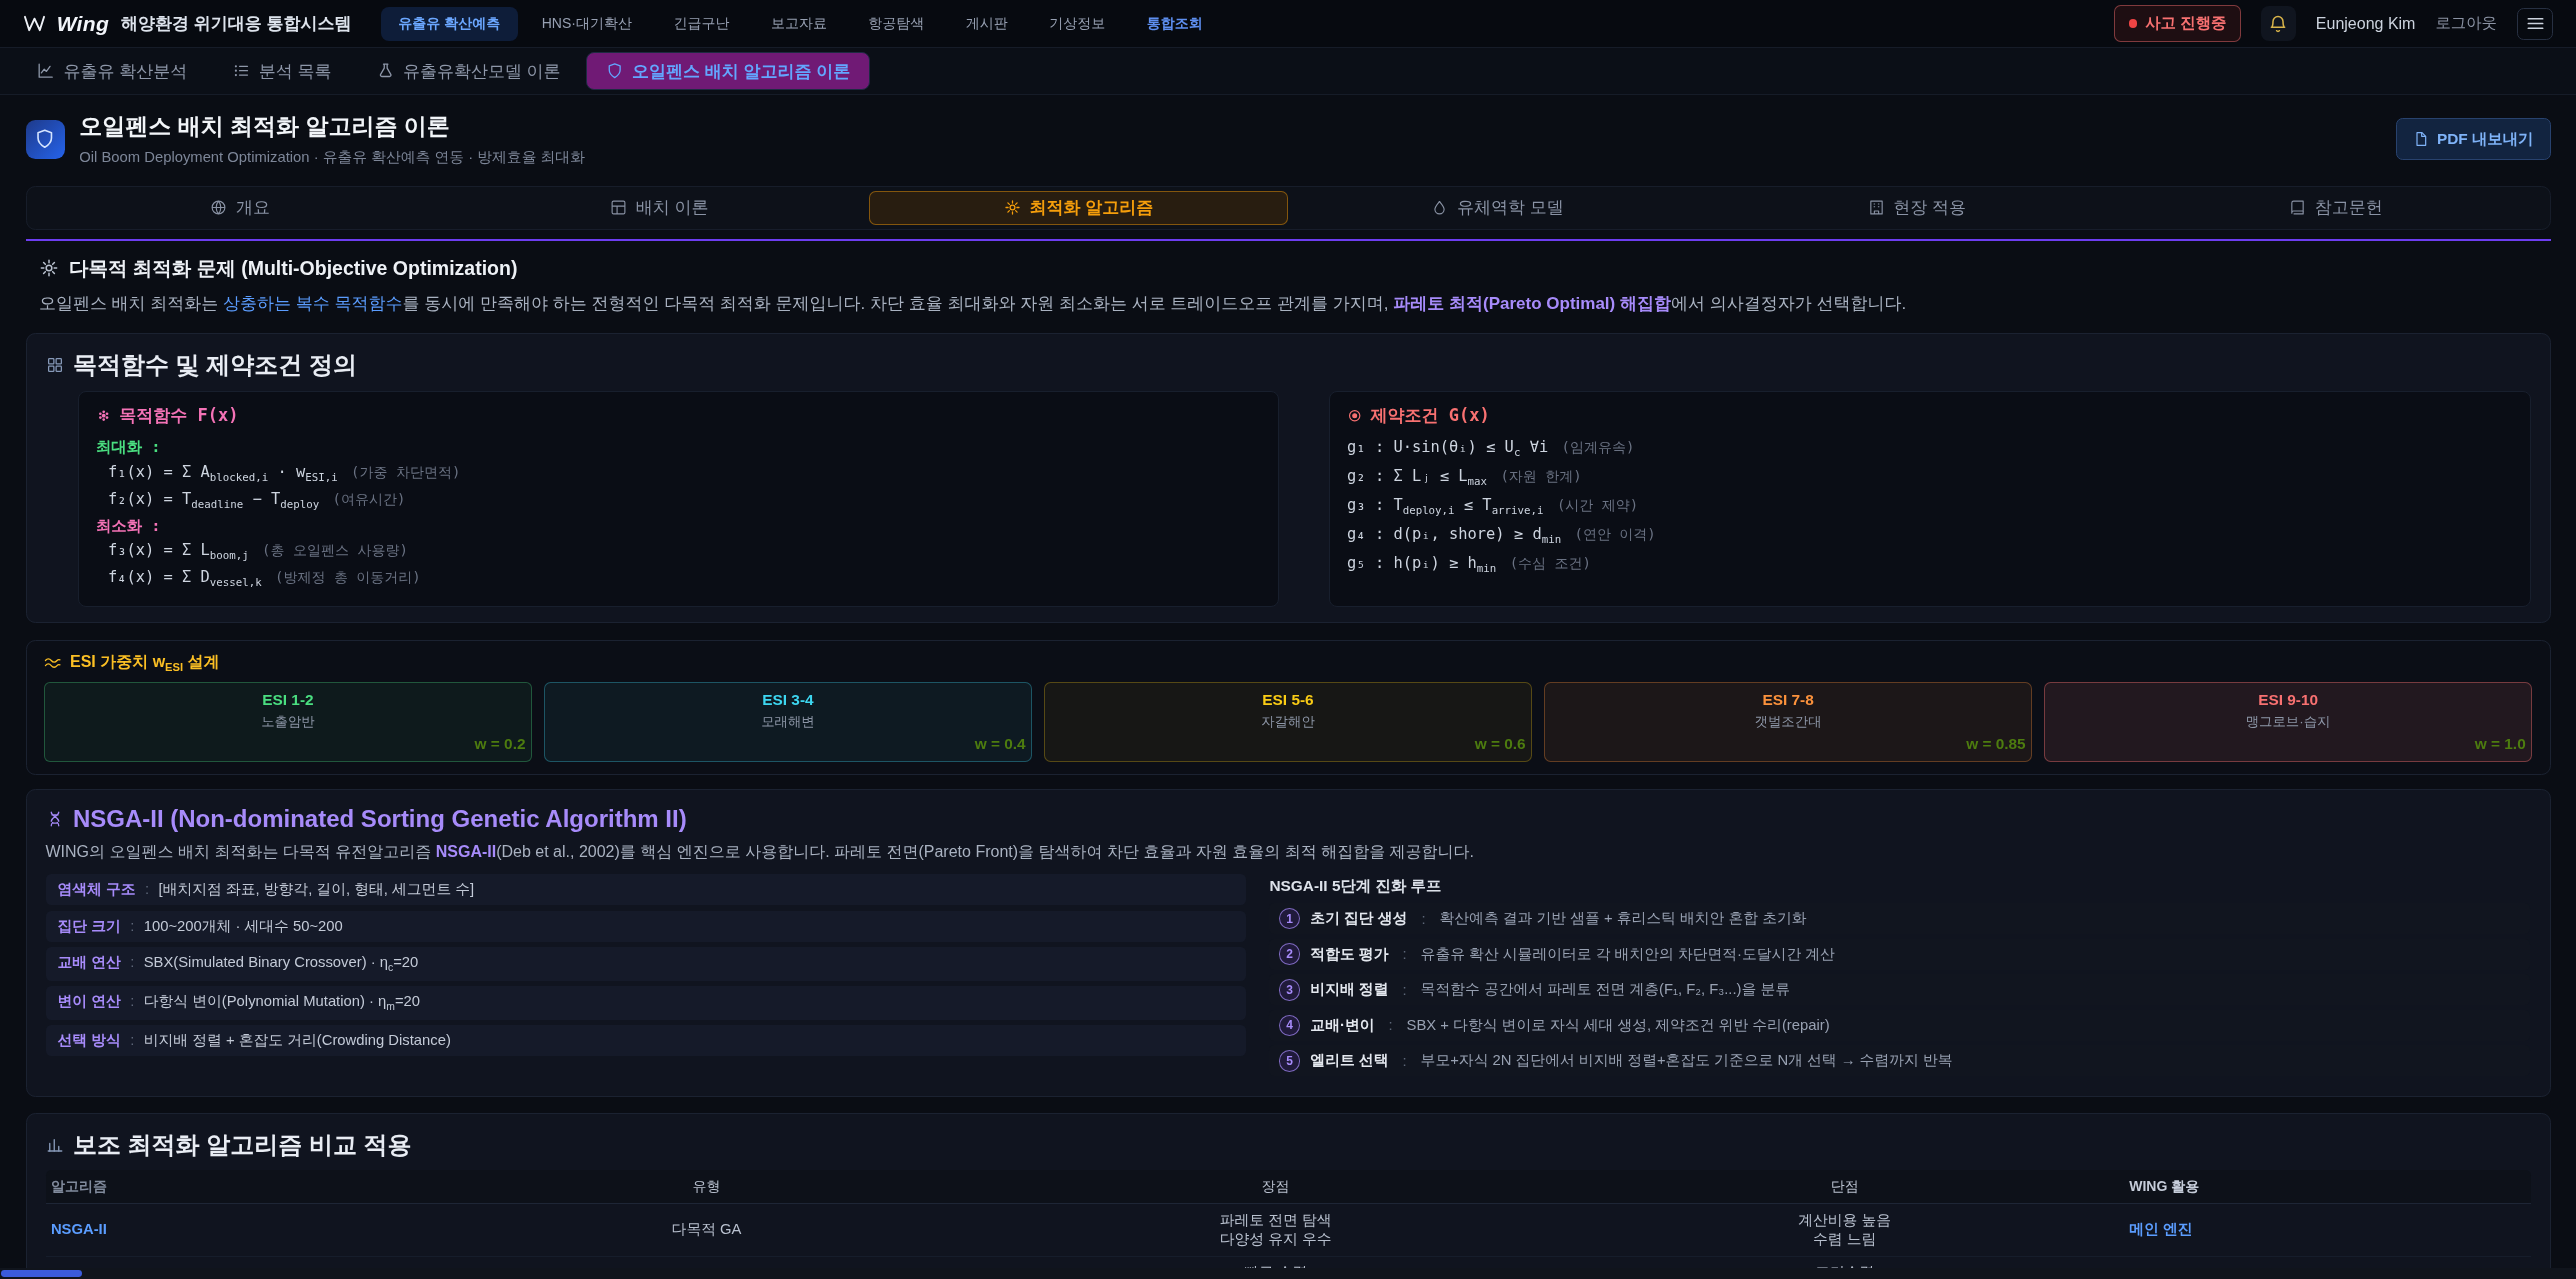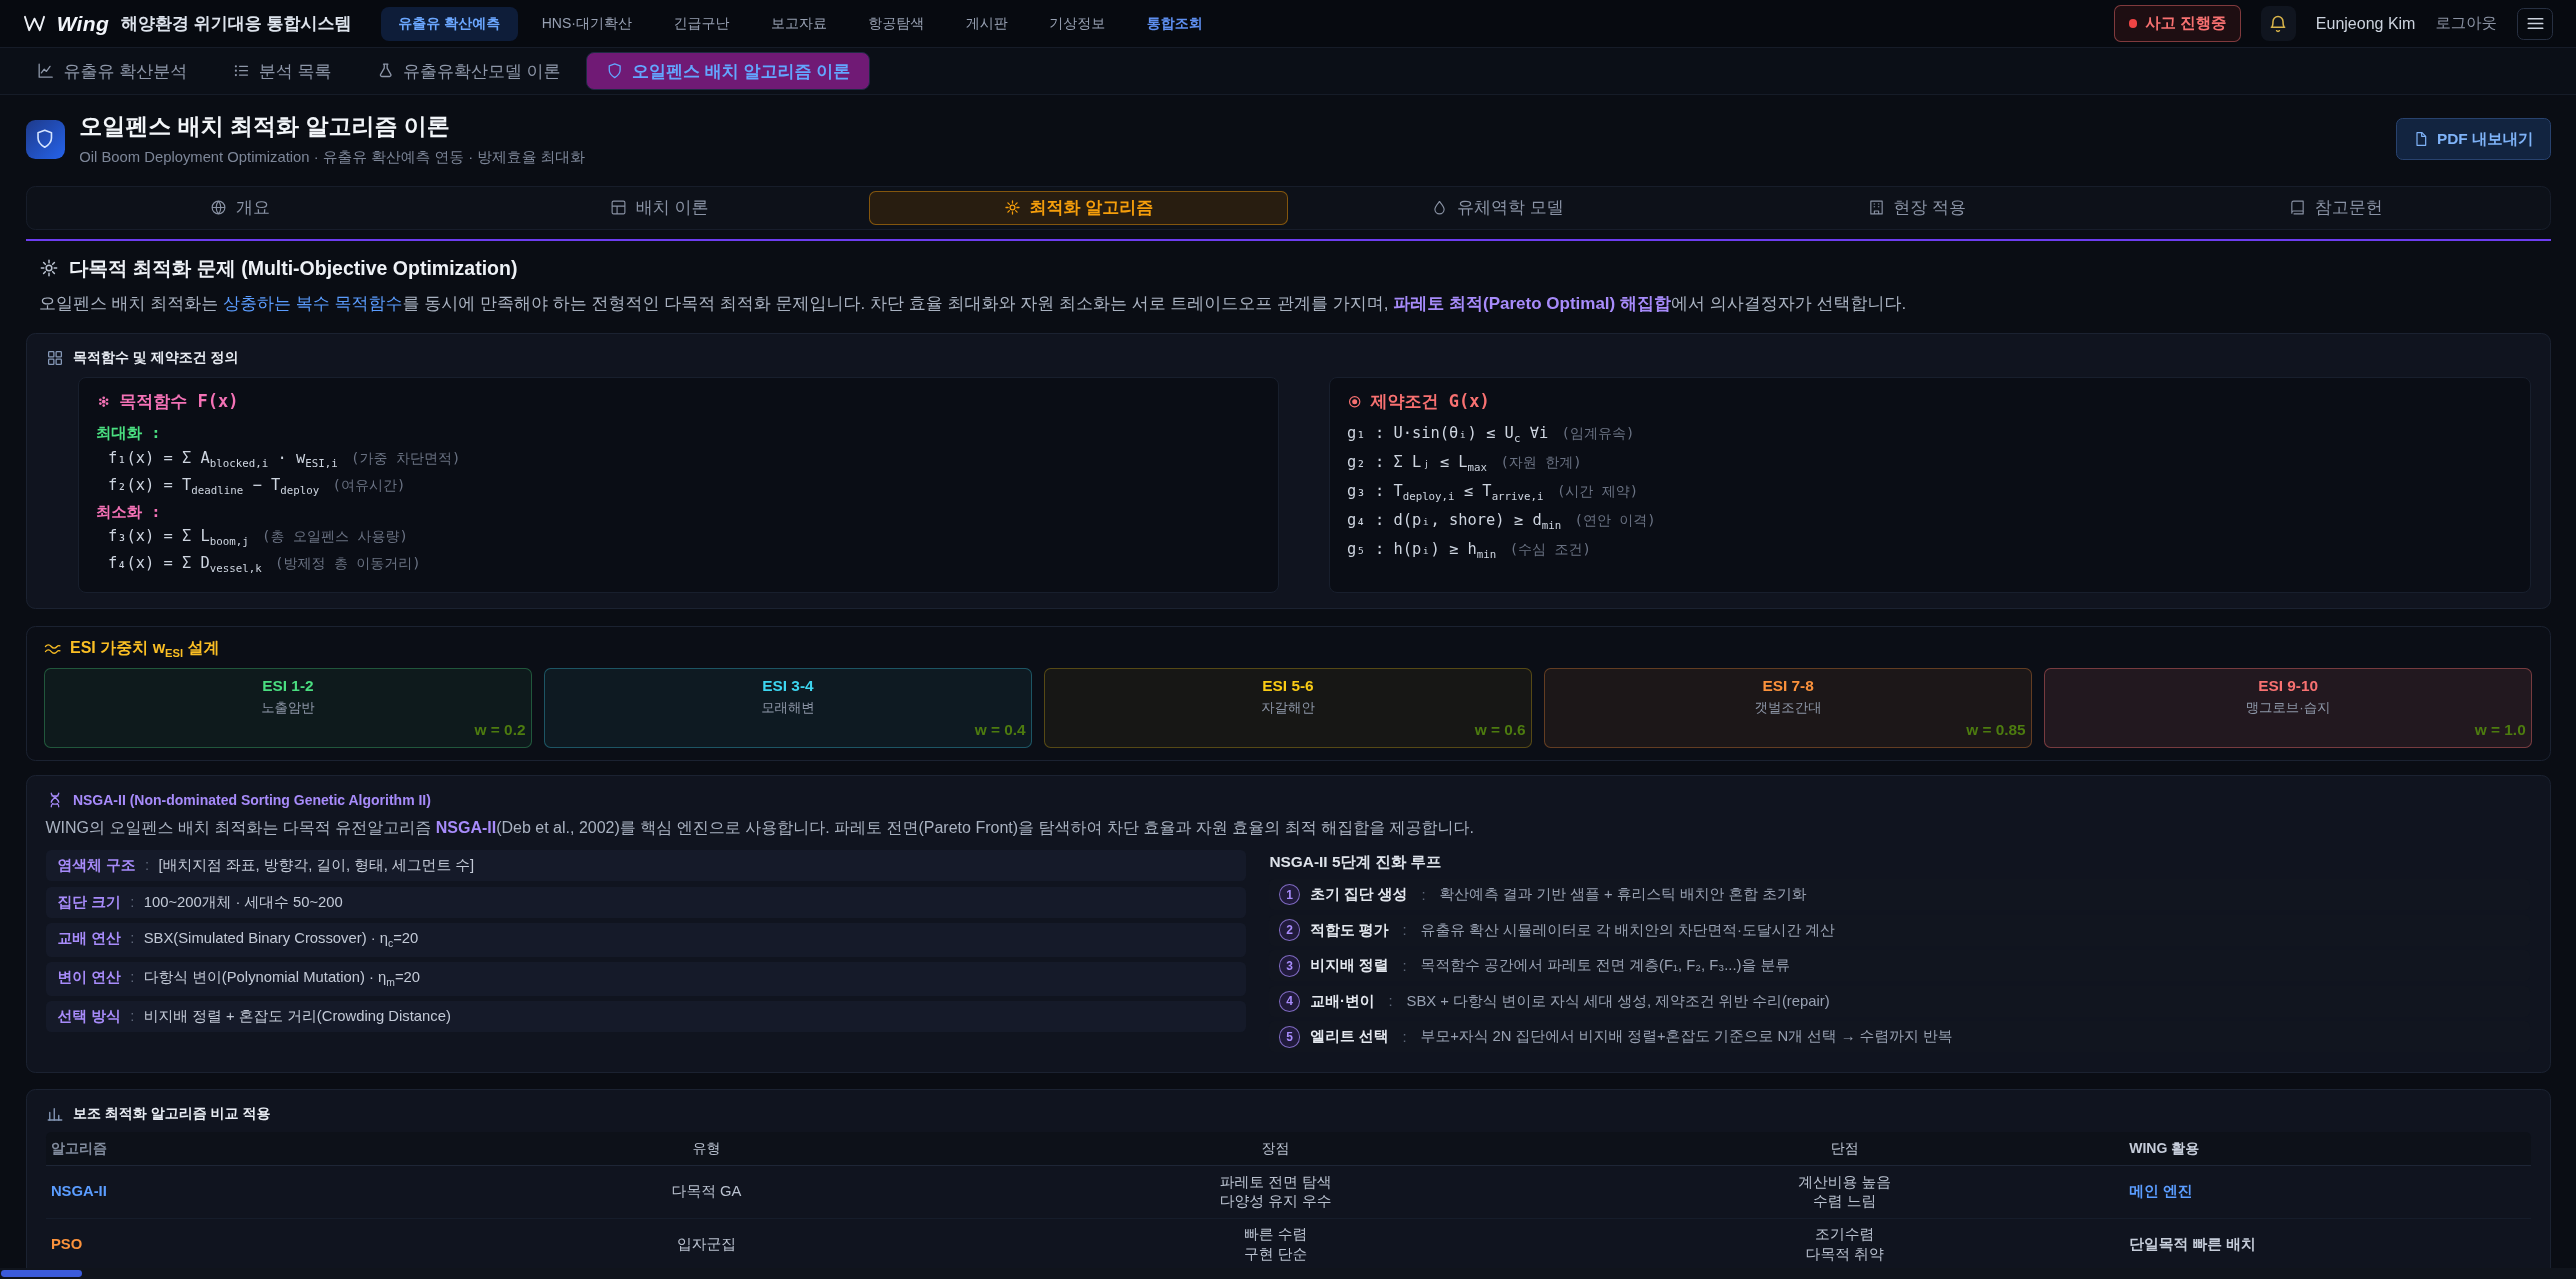--- a/index.html
+++ b/index.html
@@ -69,21 +69,21 @@
 
   .tab-content { margin-top:9.4px; border-top:2px solid #6d3df0; }
   .intro { padding:13.4px 13.4px 16px; }
   .intro-heading { display:flex; gap:10px; align-items:center; font-size:19.5px; font-weight:700; color:#eef1f6; }
   .intro-heading svg { width:20px; height:20px; color:#b9c1cf; }
   .intro p { margin-top:10.7px; font-size:17px; color:#a9b2c1; line-height:1.45; }
   .hl-blue { color:var(--blue); font-weight:400; }
   .hl-purple { color:var(--purple); font-weight:700; }
 
   .card { background:#10141f; border:0.7px solid #1b2231; border-radius:9.4px; padding:14.8px 19px; margin-top:17.4px; }
-  .card-title { display:flex; align-items:center; gap:9.4px; font-size:14px; font-weight:700; color:#e9edf4; }
+  .card-title { display:flex; align-items:center; gap:9.4px; font-size:24px; font-weight:700; color:#e9edf4; }
   .card-title svg { width:18px; height:18px; color:#8699b8; }
 
   
   .formula-grid { display:grid; grid-template-columns:1fr 1fr; gap:17.4px; margin-top:10.7px; }
   .formula-box { background:#0a0d15; border:0.7px solid #181f2d; border-radius:8px; padding:12px 17.4px 10.7px;margin-left:32px; }
   .fbox-title { display:flex; align-items:center; gap:8px; font-size:17px; font-weight:700; margin-bottom:10.7px; }
   .fbox-title svg { width:15.4px; height:15.4px; }
   .fbox-title.pink { color:var(--pink); }
   .fbox-title.red { color:var(--red); }
   .mono { font-family:"DejaVu Sans Mono","Liberation Mono",monospace; }
@@ -98,21 +98,21 @@
 
   
   .esi-panel { background:#0b0e16; border:0.7px solid #1b2231; border-radius:9.4px; padding:10.7px 17.4px 12px; margin-top:17.4px; }
   .esi-title { display:flex; gap:8.7px; align-items:center; color:var(--amber); font-size:16px; font-weight:700; }
   .esi-title svg { width:17.4px; height:17.4px; }
   .esi-grid { display:grid; grid-template-columns:repeat(5,1fr); gap:12px; margin-top:8.7px; }
   .esi-box { text-align:center; padding:8px 5.4px; border-radius:6.7px; border:0.7px solid #232a3a; background:#0e1119; }
   .esi-range { font-size:15.4px; font-weight:700; }
   .esi-name { font-size:13.4px; color:#8d96a7; margin-top:4px; }
   .esi-weight { font-size:15.4px; font-weight:700; color:#4d7c0f; margin-top:4px;text-align:right; }
-  .esi-box[data-tone="green"]  { background:rgba(74,222,128,.06);  border-color:rgba(74,222,128,.32); }
+  .esi-box[data-tone="green"]  { background:rgba(74,222,128,.06);  border-color:rgba(74,222,128,.32);border-radius:6px; }
   .esi-box[data-tone="green"] .esi-range  { color:var(--green); }
   .esi-box[data-tone="cyan"]   { background:rgba(61,214,240,.06);  border-color:rgba(61,214,240,.32); }
   .esi-box[data-tone="cyan"] .esi-range   { color:var(--cyan); }
   .esi-box[data-tone="yellow"] { background:rgba(250,204,21,.05);  border-color:rgba(250,204,21,.28); }
   .esi-box[data-tone="yellow"] .esi-range { color:var(--yellow); }
   .esi-box[data-tone="orange"] { background:rgba(251,146,60,.07);  border-color:rgba(251,146,60,.32); }
   .esi-box[data-tone="orange"] .esi-range { color:var(--orange); }
   .esi-box[data-tone="red"]    { background:rgba(248,113,113,.10); border-color:rgba(248,113,113,.40); }
   .esi-box[data-tone="red"] .esi-range    { color:var(--red); }
 

